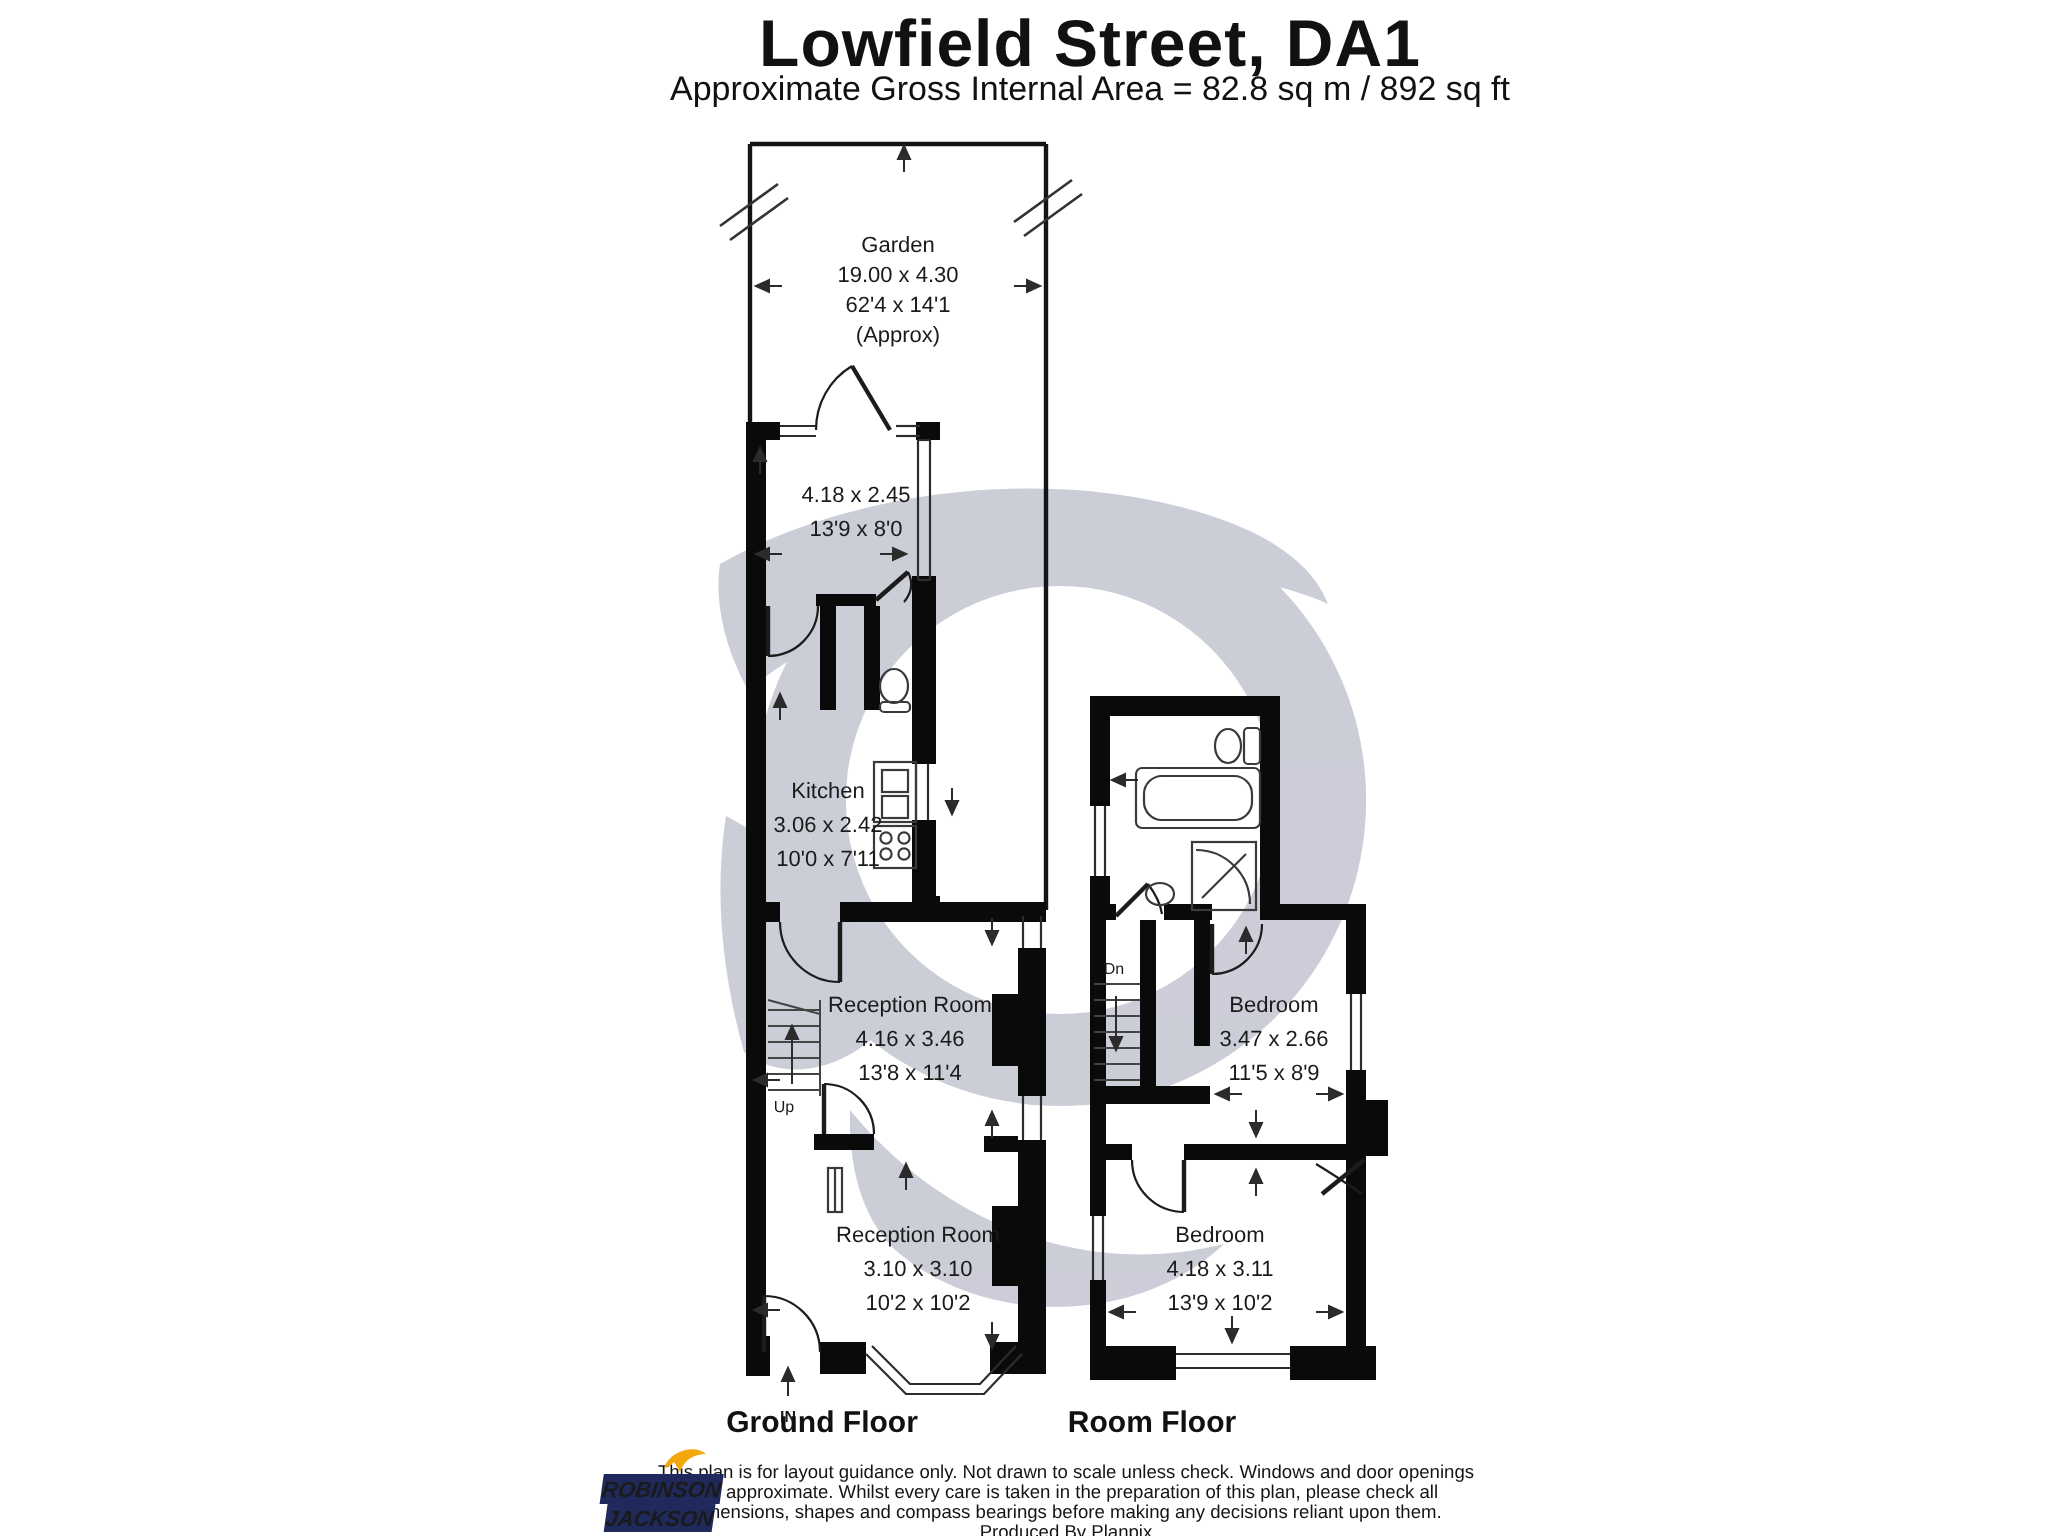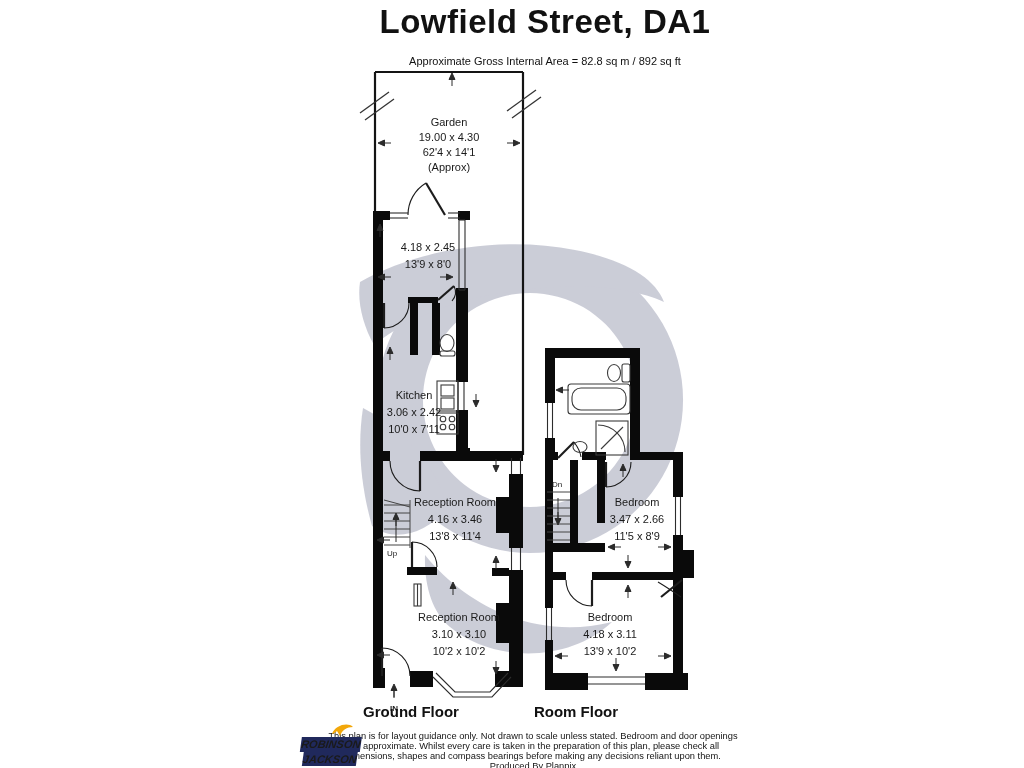--- a/index.html
+++ b/index.html
@@ -1,20 +1,20 @@
 <!DOCTYPE html>
 <html><head>
 <meta charset="utf-8">
 <style>
   html,body{margin:0;padding:0;background:#ffffff;}
   #page{position:relative;width:1024px;height:768px;background:#ffffff;overflow:hidden;
         font-family:"Liberation Sans",sans-serif;color:#111;}
   .ctr{position:absolute;transform:translateX(-50%);white-space:nowrap;}
   #title{top:3px;left:545px;font-size:33px;font-weight:bold;letter-spacing:.5px;}
-  #subtitle{top:35px;left:545px;font-size:11px;margin-top:20px;}
+  #subtitle{top:35px;left:545px;font-size:17px;}
   .floorlabel{top:703px;font-size:15px;font-weight:bold;}
   #planSvg{position:absolute;left:0;top:0;}
   #disclaimer{position:absolute;top:731px;left:533px;transform:translateX(-50%);
               font-size:9.3px;line-height:10px;text-align:center;color:#141414;}
   svg text{font-family:"Liberation Sans",sans-serif;fill:#1a1a1a;}
   .rm{font-size:11px;}
   .sm{font-size:8px;}
   .wall{fill:#0a0a0a;stroke:none;}
   .thin{stroke:#141414;stroke-width:2.2;fill:none;}
   .fix{stroke:#3a3a3a;stroke-width:1.1;fill:none;}
@@ -350,21 +350,21 @@
         <text class="rm" x="610" y="638">4.18 x 3.11</text>
         <text class="rm" x="610" y="655">13'9 x 10'2</text>
       </g>
     </g>
   </svg>
 
   <div class="ctr floorlabel" style="left:411px;">Ground Floor</div>
   <div class="ctr floorlabel" style="left:576px;">Room Floor</div>
 
   <div id="disclaimer">
-    <div>This plan is for layout guidance only. Not drawn to scale unless stated. Bedroom and door openings</div>
+    <div>This plan is for layout guidance only. Not drawn to scale unless check. Windows and door openings</div>
     <div>are approximate. Whilst every care is taken in the preparation of this plan, please check all</div>
     <div>dimensions, shapes and compass bearings before making any decisions reliant upon them.</div>
     <div>Produced By Planpix</div>
   </div>
 
   <svg id="logo" width="76" height="48" viewBox="0 0 76 48">
     <path fill="#f2a70a" d="M40,12 C43,3 56,0 61,5 C55,5 50,8 48,14 L45,9 C43,11 41,12 40,12 Z"></path>
     <g transform="skewX(-8)">
       <rect x="12" y="15" width="60" height="15" fill="#20295c"></rect>
       <rect x="16" y="30" width="54" height="14" fill="#20295c"></rect>

